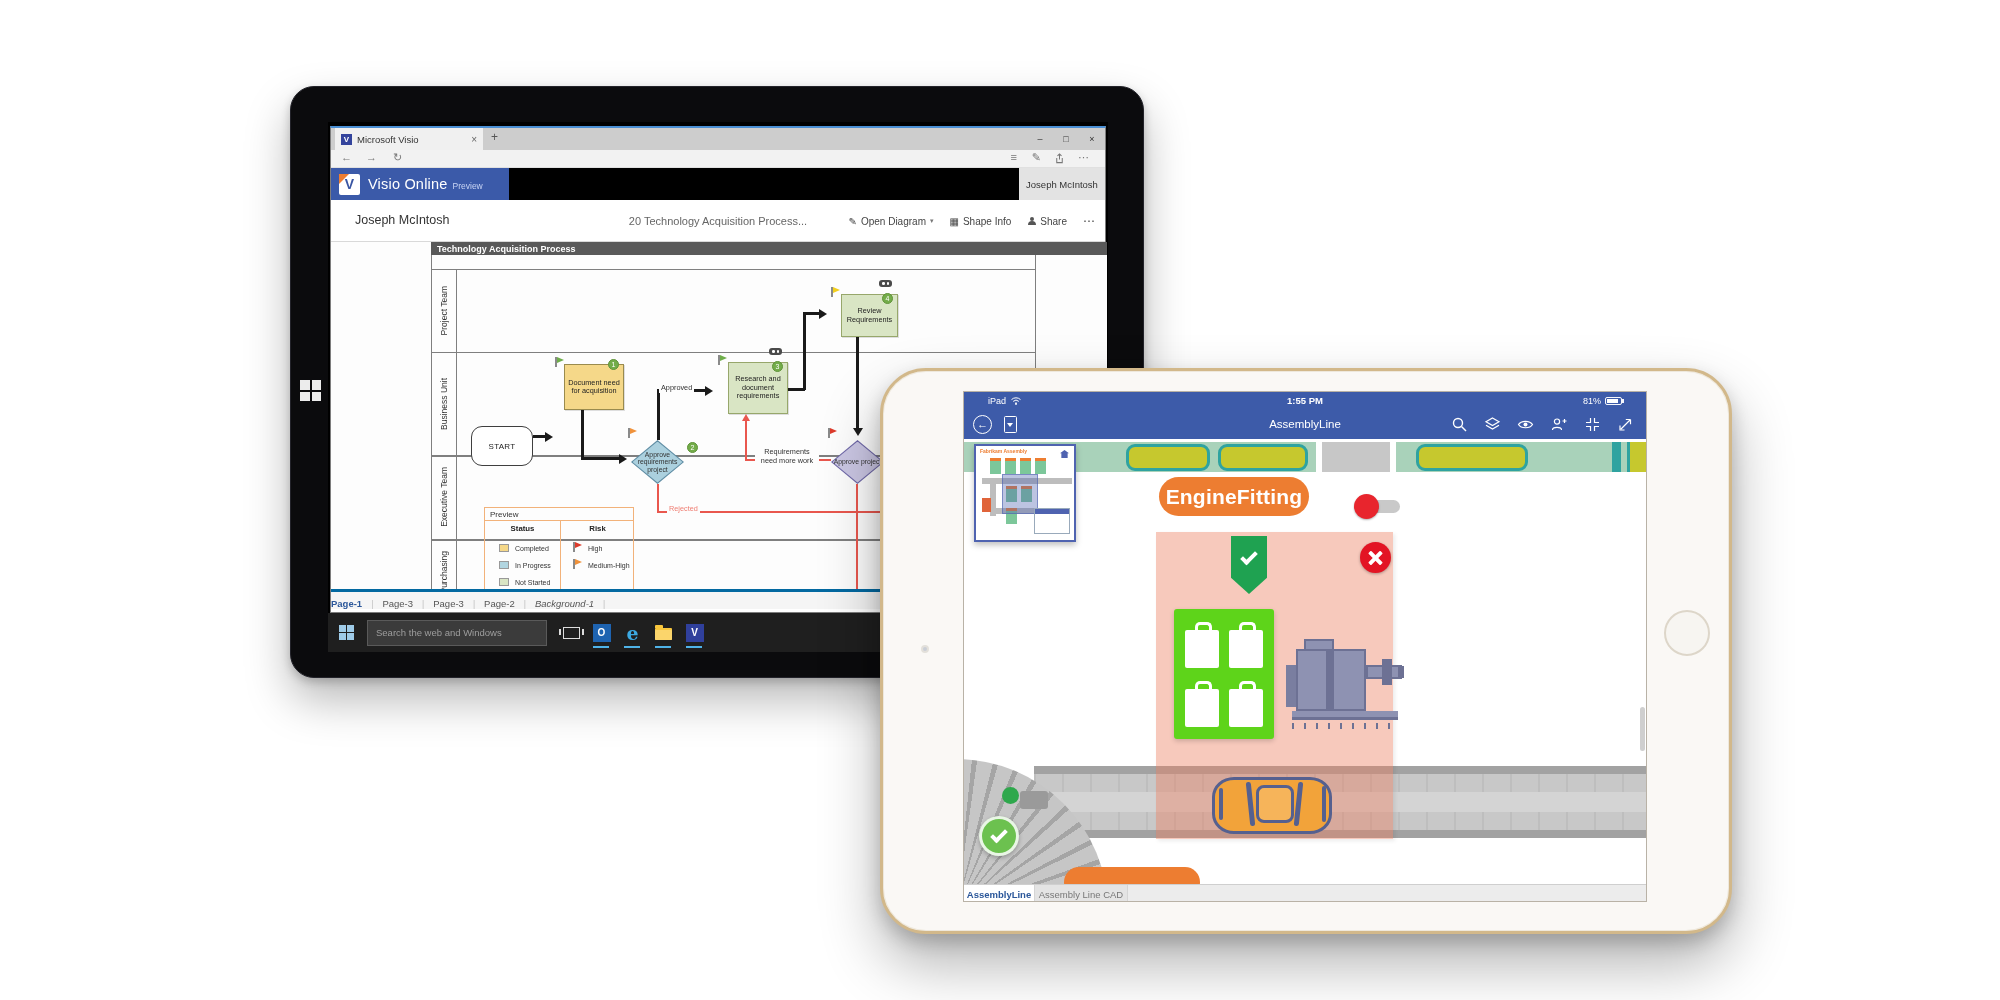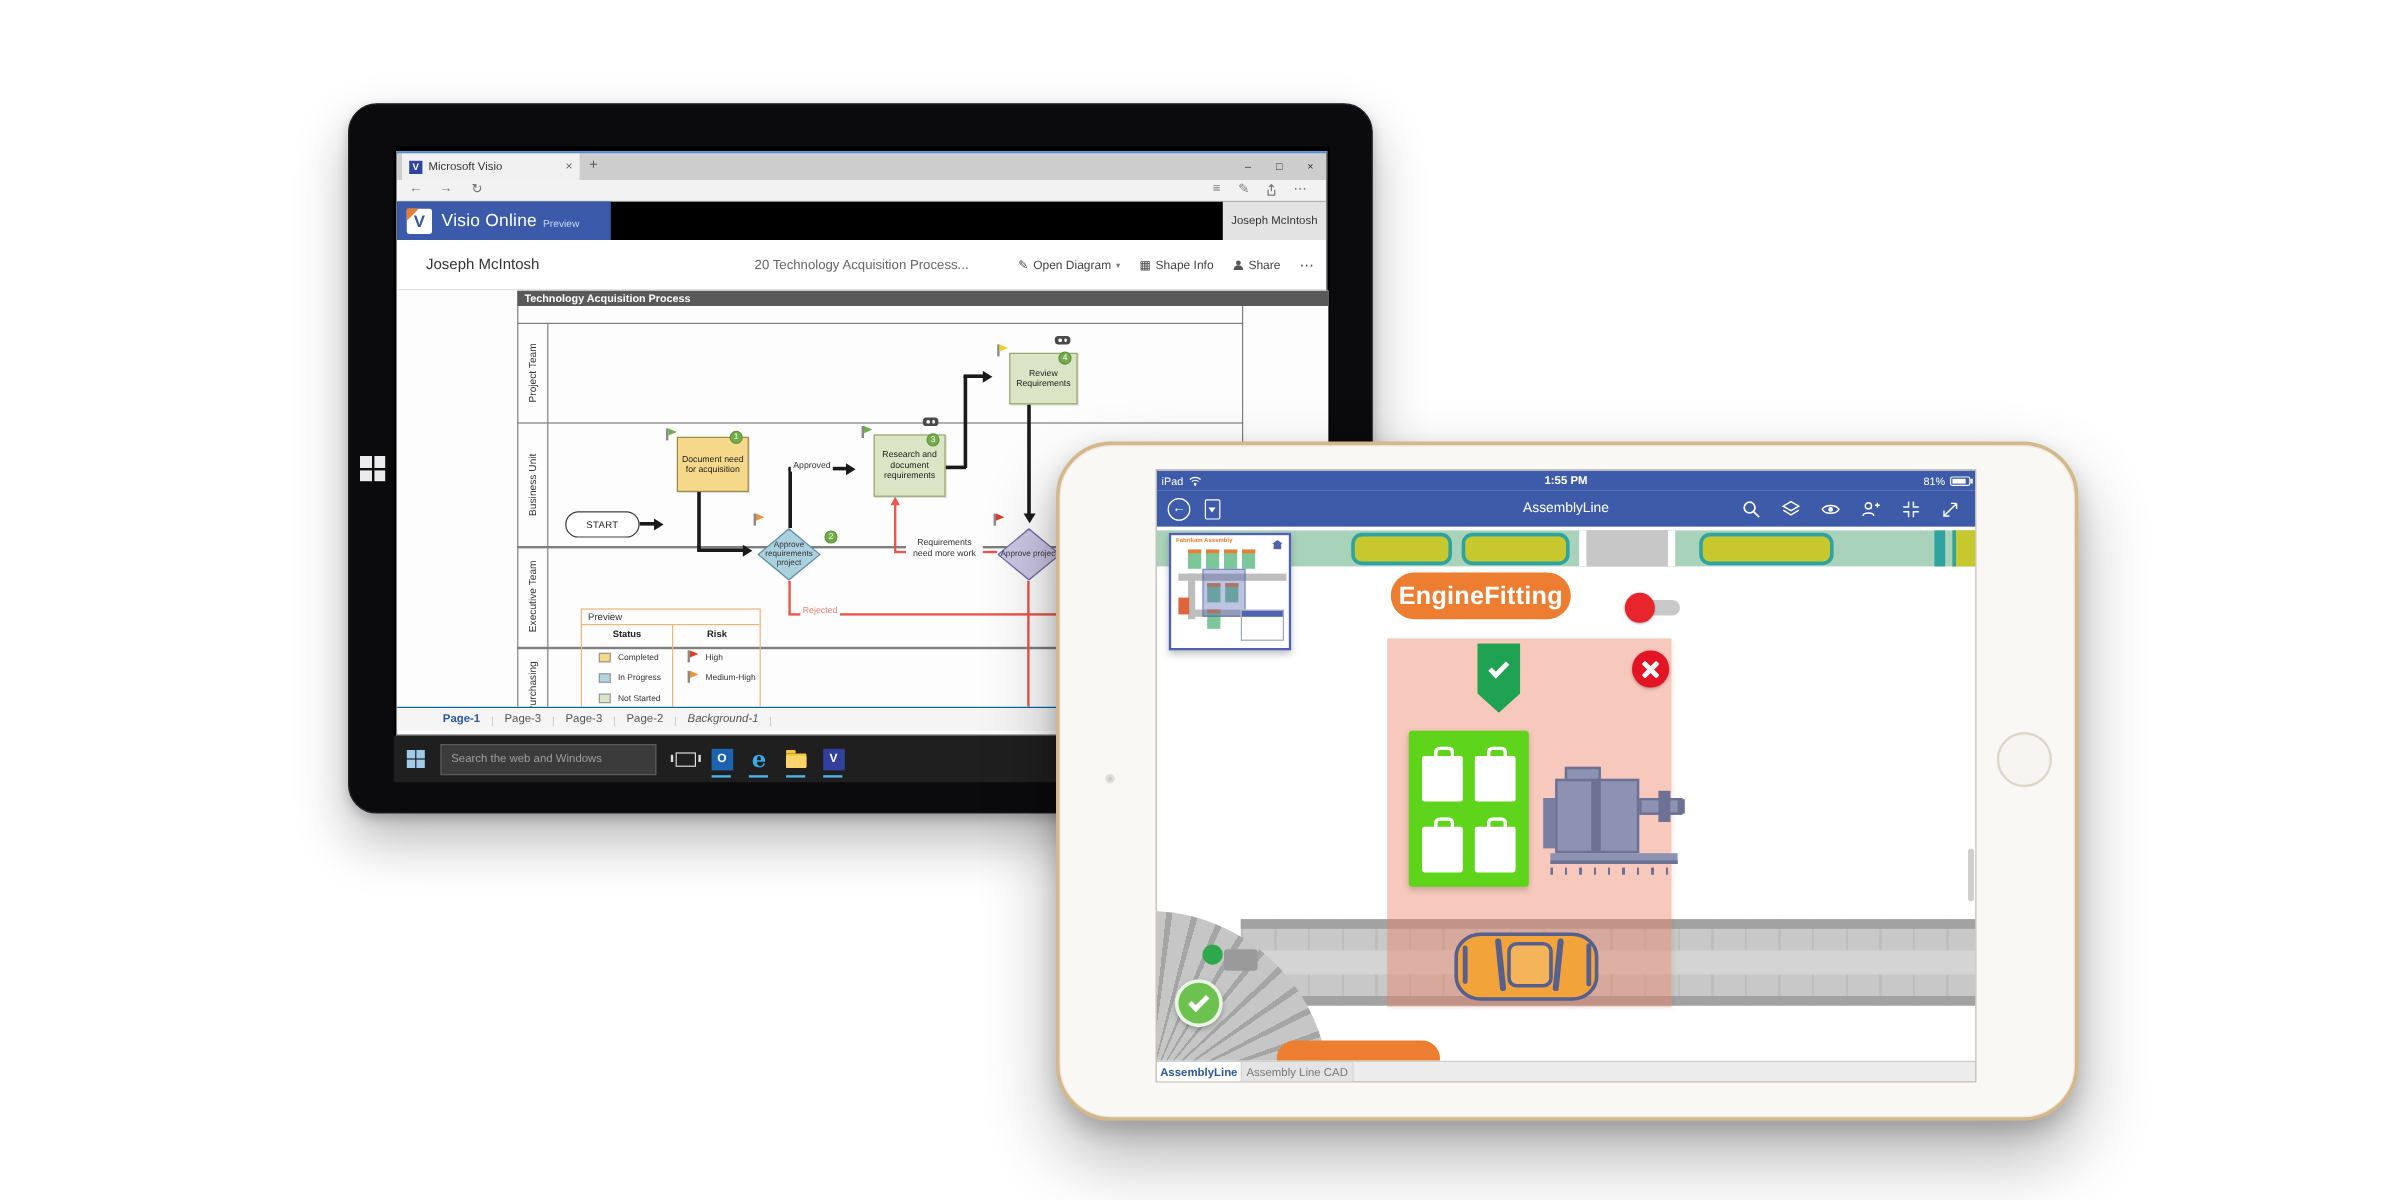--- a/index.html
+++ b/index.html
@@ -78,22 +78,22 @@
   .gopill{position:absolute;width:13px;height:7px;background:#4a4a4a;border-radius:3px;display:flex;align-items:center;justify-content:center;gap:2px;}
   .gopill i{width:2.5px;height:2.5px;background:#fff;border-radius:50%;}
   .legend{position:absolute;left:153px;top:265px;width:150px;height:110px;border:1px solid #f2b27a;background:transparent;}
   .legend .hd{position:absolute;left:0;top:0;width:100%;height:13px;border-bottom:1px solid #f2b27a;font-size:8px;color:#333;display:flex;align-items:center;padding-left:5px;}
   .legend .vdiv{position:absolute;left:75px;top:13px;bottom:0;width:1px;background:#f2b27a;}
   .legend .colh{position:absolute;top:16px;width:75px;text-align:center;font-size:7.8px;color:#222;font-weight:700;}
   .lg-item{position:absolute;font-size:7px;color:#333;}
   .lg-sw{position:absolute;width:10px;height:8px;border:0.5px solid #999;}
 
   
-  .pagetabs{position:absolute;left:0;top:461px;width:100%;height:20px;background:#f5f5f5;border-top:1px solid #0369a1;
-            display:flex;align-items:center;font-size:9.5px;color:#555;padding-left:38px;}
+  .pagetabs{position:absolute;left:0;top:461px;width:100%;height:20px;background:#f5f5f5;border-top:3px solid #0369a1;
+            display:flex;align-items:flex-end;font-size:9.5px;color:#555;}
   .pagetabs .sep{color:#c0c0c0;margin:0 9px;font-size:8.5px;}
   .pt-active{color:#2b579a;font-weight:700;}
   .pt-bg{font-style:italic;}
   .taskbar{left:328px;top:613px;width:780px;height:39px;background:#1f1f1f;display:flex;align-items:center;}
   .start{width:15px;height:15px;margin-left:11px;display:grid;grid-template:1fr 1fr/1fr 1fr;gap:1.5px;}
   .start i{background:#9ecbe8;}
   .tsearch{width:180px;height:26px;margin-left:13px;background:#3b3b3b;border:1px solid #5a5a5a;color:#a8a8a8;
            font-size:9.5px;padding-left:8px;font-family:"Liberation Sans",sans-serif;outline:none;}
   .tsearch::placeholder{color:#9e9e9e;}
   .tv-ic{width:17px;height:12px;border:1.5px solid #ddd;margin-left:16px;position:relative;}
@@ -106,21 +106,21 @@
   .folder::before{content:'';position:absolute;left:0;top:-3px;width:8px;height:3px;background:#f8c63d;border-radius:1px 1px 0 0;}
   .folder::after{content:'';position:absolute;left:0;top:2px;width:17px;height:10px;background:#fbd56b;border-radius:1px;}
 
   
   .ipad{left:880px;top:368px;width:852px;height:566px;background:#faf8f5;border-radius:46px;border:3px solid #d2b88a;
         box-shadow:0 30px 60px rgba(0,0,0,.30),0 8px 18px rgba(0,0,0,.18),inset 0 0 0 1px #eee8dc;}
   .cam{left:921px;top:645px;width:8px;height:8px;border-radius:50%;background:#c9ced6;border:2px solid #e3e0da;}
   .home{left:1664px;top:610px;width:46px;height:46px;border-radius:50%;border:2px solid #ddd6c9;background:#f7f5f1;}
   .ip-screen{left:963px;top:391px;width:684px;height:511px;background:#fff;border:1px solid #b9b2a6;overflow:hidden;}
   .ip-status{position:absolute;left:0;top:0;width:100%;height:17px;background:#3D5BA9;color:#fff;font-size:9px;
-             display:flex;align-items:center;padding:0 4px;}
+             display:flex;align-items:center;padding:0 24px;}
   .ip-time{position:absolute;left:0;right:0;text-align:center;font-size:9.5px;font-weight:700;}
   .ip-batt{width:17px;height:8px;border:1px solid rgba(255,255,255,.95);border-radius:2px;position:relative;margin-left:4px;}
   .ip-batt i{position:absolute;left:1px;top:1px;bottom:1px;width:11px;background:#fff;}
   .ip-batt::after{content:'';position:absolute;right:-3px;top:1.5px;width:2px;height:3.5px;background:rgba(255,255,255,.95);}
   .ip-nav{position:absolute;left:0;top:17px;width:100%;height:30px;background:#3D5BA9;display:flex;align-items:center;color:#fff;}
   .ip-back{width:19px;height:19px;border:1.4px solid #fff;border-radius:50%;margin-left:9px;display:flex;align-items:center;justify-content:center;font-size:11px;}
   .ip-doc{width:13px;height:17px;border:1.4px solid #fff;border-radius:1.5px;margin-left:12px;position:relative;}
   .ip-doc::after{content:'';position:absolute;left:1.5px;bottom:1.5px;width:0;height:0;border:3px solid transparent;border-top:4px solid #fff;}
   .ip-title{position:absolute;left:0;right:0;text-align:center;font-size:11.5px;}
   .ip-icons{position:absolute;right:12px;top:0;height:30px;display:flex;align-items:center;gap:16px;}
@@ -296,21 +296,21 @@
       <div class="rv" style="left:414px;top:175px;height:43px;"></div>
         <div class="rarr-u" style="left:411px;top:168px;"></div>
       <div class="rh" style="left:414px;top:217px;width:86px;"></div>
       <div class="rv" style="left:326px;top:242px;height:28px;"></div>
       <div class="rh" style="left:326px;top:269px;width:224px;"></div>
       <div class="rv" style="left:525px;top:242px;height:105px;"></div>
       <div class="conn-label" style="left:328px;top:142px;">Approved</div>
       <div class="conn-label" style="left:424px;top:206px;width:64px;">Requirements need more work</div>
       <div class="conn-label" style="left:336px;top:263px;color:#ef7d72;">Rejected</div>
 
-      <div class="stadium" style="left:140px;top:184px;width:62px;height:22px;">START</div>
+      <div class="stadium" style="left:140px;top:184px;width:62px;height:40px;">START</div>
 
       <div class="task" style="left:221px;top:122px;width:60px;height:46px;background:#F5D889;">Document need for acquisition</div>
       <span class="flag" style="--c:#6fae4b;left:224px;top:115px;">
           <i></i>
         </span>
       <span class="badge" style="left:277px;top:117px;">1</span>
 
       <div class="task" style="left:385px;top:120px;width:60px;height:52px;background:#D9E5C4;border-color:#97a76b;">Research and document requirements</div>
       <span class="flag" style="--c:#6fae4b;left:387px;top:113px;">
           <i></i>

